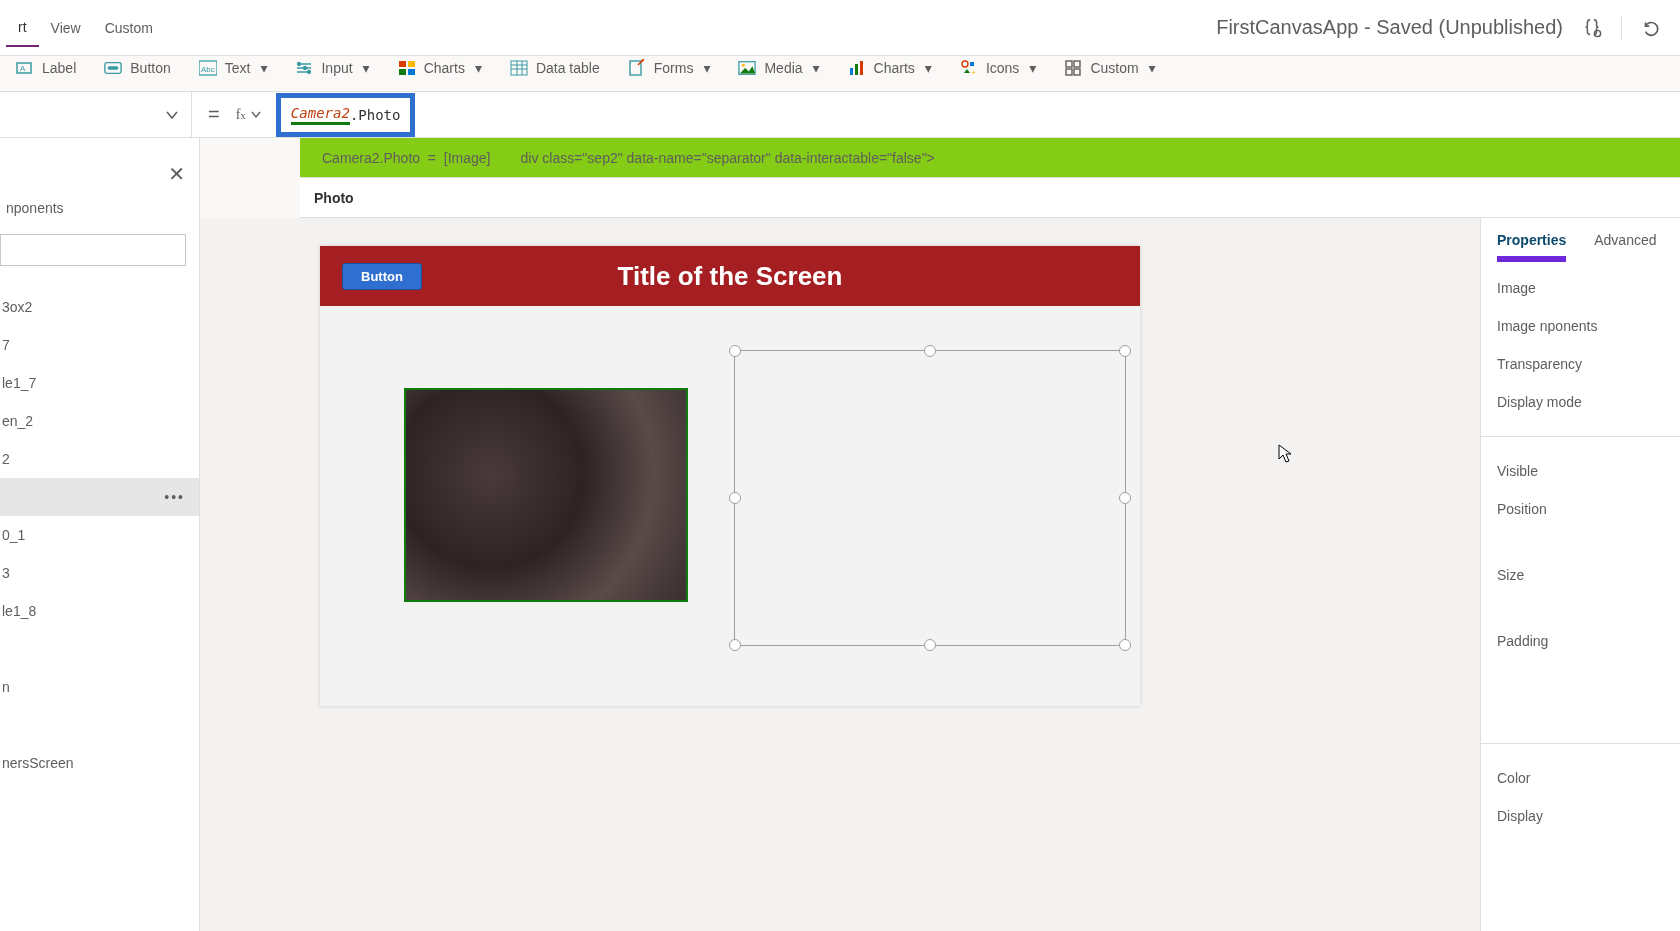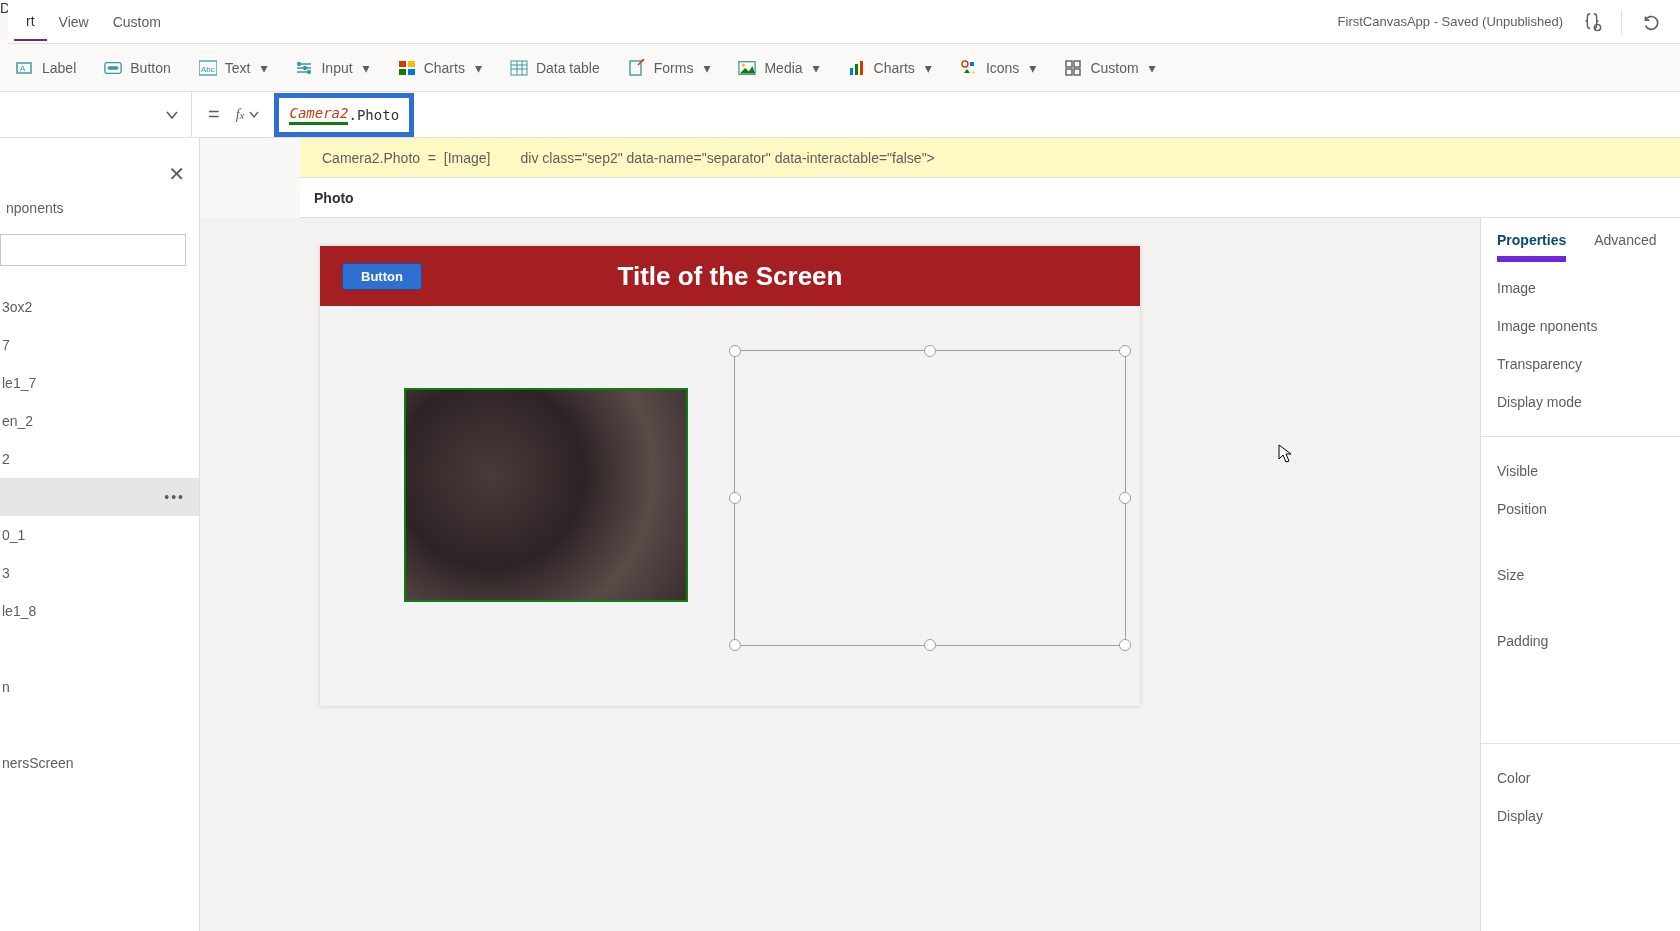--- a/index.html
+++ b/index.html
@@ -11,47 +11,46 @@
     width: 1680px;
     height: 931px;
     overflow: hidden;
     position: relative;
   }
 
   
   .menubar {
     position: absolute;
     top: 0; left: 0; right: 0;
-    height: 44px;
+    height: 56px;
     background: #fff;
     border-bottom: 1px solid #e1dfdd;
     display: flex;
     align-items: center;
     z-index: 10;
-    margin-left: 8px;
   }
   .menubar-left { display: flex; align-items: center; padding-left: 6px; }
   .menu-tab {
     padding: 10px 12px;
     color: #605e5c;
     cursor: pointer;
   }
   .menu-tab.active {
     color: #333;
     border-bottom: 2px solid #742774;
   }
   .menubar-right {
     margin-left: auto;
     display: flex;
     align-items: center;
     gap: 18px;
     padding-right: 18px;
     color: #605e5c;
   }
-  .menubar-right .title { font-size: 13px; }
+  .menubar-right .title { font-size: 20px; }
   .menubar-right .icon-btn { width: 22px; height: 22px; display:flex; align-items:center; justify-content:center; cursor:pointer; }
   .sep { width:1px; height:24px; background:#e1dfdd; }
 
   
   .ribbon {
     position: absolute;
     top: 44px; left: 0; right: 0;
     height: 48px;
     background: #faf9f8;
     border-bottom: 1px solid #e1dfdd;
@@ -83,21 +82,21 @@
     z-index: 8;
   }
   .prop-select {
     width: 192px; height: 46px;
     border-right: 1px solid #e1dfdd;
     display:flex; align-items:center; justify-content:flex-end;
     padding-right: 12px;
     cursor:pointer;
   }
   .eq { padding: 0 16px; font-size: 20px; color:#605e5c; }
-  .fx { display:flex; align-items:center; gap:4px; color:#605e5c; font-style:italic; padding-right:8px;justify-content:center; }
+  .fx { display:flex; align-items:center; gap:4px; color:#605e5c; padding-right:8px;justify-content:center; }
   .formula-input-wrap {
     border: 5px solid #2f6fd0;
     height: 44px;
     display:flex; align-items:center;
     padding: 0 10px;
     margin-left: 6px;
   }
   .formula-token-ctrl {
     font-family: Consolas, monospace;
     font-style: italic;
@@ -108,21 +107,21 @@
   .formula-token-prop {
     font-family: Consolas, monospace;
     color: #333;
   }
 
   
   .evalstrip {
     position: absolute;
     top: 138px; left: 300px; right: 0;
     height: 40px;
-    background: #fef9c3;
+    background: #84cc16;
     border-bottom: 1px solid #e1dfdd;
     display:flex; align-items:center;
     gap: 30px;
     padding-left: 22px;
     color:#605e5c;
     z-index: 7;
   }
 
   
   .photostrip {

